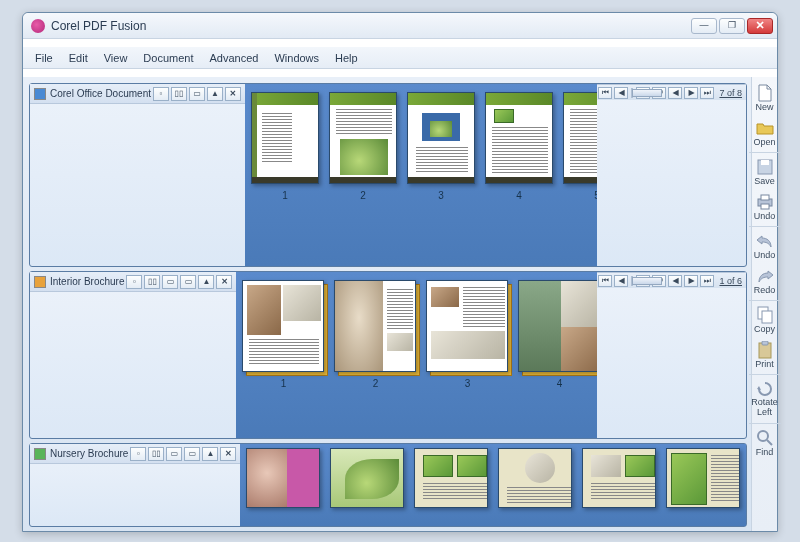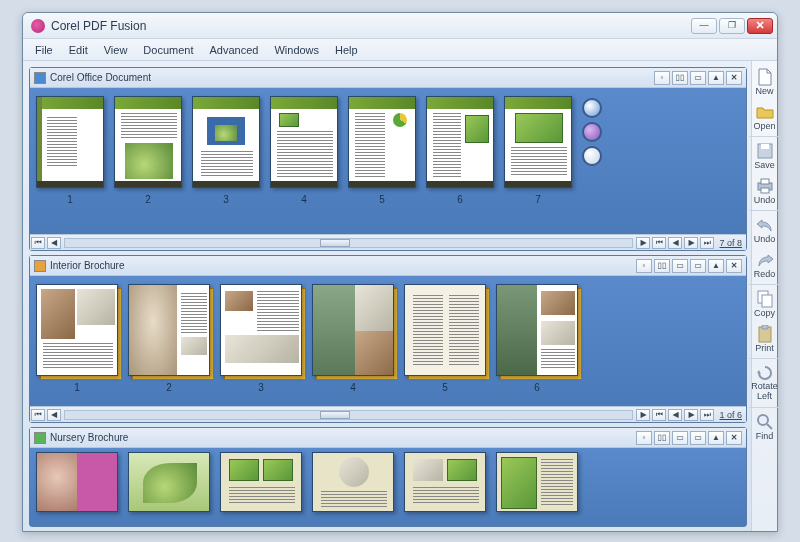--- a/index.html
+++ b/index.html
@@ -1,32 +1,32 @@
 <!DOCTYPE html>
 <html><head>
 <meta charset="utf-8">
 <style>
 * { box-sizing: border-box; margin: 0; padding: 0; font-family: "Segoe UI", Tahoma, sans-serif; }
 body { background: #d4dde8; width: 800px; height: 542px; overflow: hidden; }
-.window { position: absolute; left: 22px; top: 12px; width: 756px; height: 520px; background: #fff; border: 1px solid #6b8aa8; border-radius: 6px 6px 0 0; box-shadow: 0 2px 8px rgba(0,0,0,.2); display: flex; flex-direction: column; }
+.window { position: absolute; left: 22px; top: 12px; width: 756px; height: 520px; background: #fff; border: 1px solid #6b8aa8; border-radius: 6px 6px 0 0; box-shadow: 0 2px 8px rgba(0,0,0,.2); display: flex; flex-direction: column; gap: 8px; }
 .titlebar { height: 26px; background: linear-gradient(#f5f8fc,#e2eaf4); border-bottom: 1px solid #c8d4e2; display: flex; align-items: center; padding: 0 4px; border-radius: 6px 6px 0 0; }
 .app-icon { width: 14px; height: 14px; background: radial-gradient(circle at 40% 40%, #e85ca8, #b4287a); border-radius: 50%; margin: 0 6px 0 4px; }
 .titlebar .title { font-size: 12px; color: #2b3c52; flex: 1; }
 .winbtns { display: flex; gap: 2px; }
 .winbtn { width: 26px; height: 16px; border: 1px solid #a8b8cc; border-radius: 3px; background: linear-gradient(#fdfefe,#e4ecf5); font-size: 9px; line-height: 13px; text-align: center; color: #3a4a5c; cursor: pointer; }
 .winbtn.close { background: linear-gradient(#f08585,#d43a3a); border-color: #a82828; color: #fff; font-size:11px; font-weight:bold;}
 .menubar { height: 22px; background: linear-gradient(#f2f6fb,#e6edf6); border-bottom: 1px solid #c8d4e2; display: flex; align-items: center; padding: 0 4px; }
 .menubar span { font-size: 11px; color: #2b3c52; padding: 3px 8px; cursor: pointer; }
 .content { flex: 1; display: flex; min-height: 0; }
 .workspace { flex: 1; background: linear-gradient(#e8eff8,#d8e4f2); padding: 6px 4px 4px 6px; overflow: hidden; display: flex; flex-direction: column; gap: 4px; }
 .sidebar { width: 26px; background: linear-gradient(#f4f7fb,#e8eef6); border-left: 1px solid #c8d4e2; display: flex; flex-direction: column; align-items: center; padding: 4px 0; gap: 1px; }
 .sidebtn { width: 40px; display: flex; flex-direction: column; align-items: center; padding: 3px 0; font-size: 9px; color: #3a4a5c; cursor: pointer; }
 .sidebtn .ic { width: 20px; height: 18px; display: flex; align-items: center; justify-content: center; }
 .sidesep { width: 32px; height: 1px; background: #c8d4e2; margin: 1px 0; }
-.docpanel { border: 1px solid #5a7ca4; border-radius: 3px; background: linear-gradient(#ecf2fa,#dce8f6); display: flex; flex-direction: column; }
+.docpanel { border: 1px solid #5a7ca4; border-radius: 3px; background: linear-gradient(#ecf2fa,#dce8f6); display: flex; }
 .docpanel.h1 { height: 184px; }
 .docpanel.h2 { height: 168px; }
 .docpanel.h3 { flex: 1; min-height: 0; }
 .dochdr { height: 20px; background: linear-gradient(#e6eef8,#d4e0f0); border-bottom: 1px solid #b8c8dc; display: flex; align-items: center; padding: 0 4px; font-size: 10px; color: #2b3c52; }
 .docicon { width: 12px; height: 12px; margin-right: 4px; border: 1px solid #888; }
 .docicon.blue { background: #4a8ad4; }
 .docicon.orange { background: #e8a23c; }
 .docicon.green { background: #5ab45a; }
 .dochdr .sp { flex: 1; }
 .hdrbtn { width: 16px; height: 14px; border: 1px solid #9ab0c8; background: linear-gradient(#fdfefe,#e4ecf5); margin-left: 2px; font-size: 8px; line-height: 12px; text-align: center; cursor: pointer; color:#3a4a5c;}

